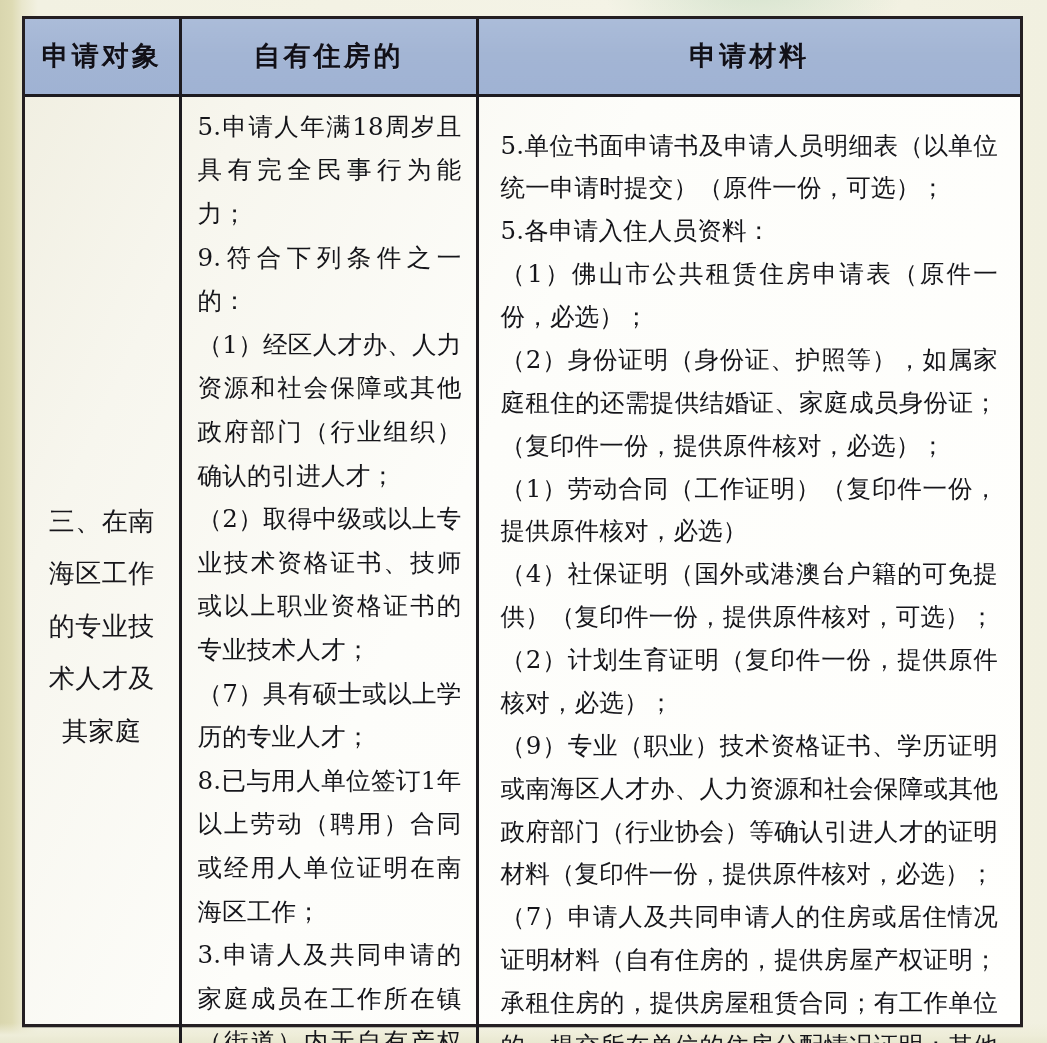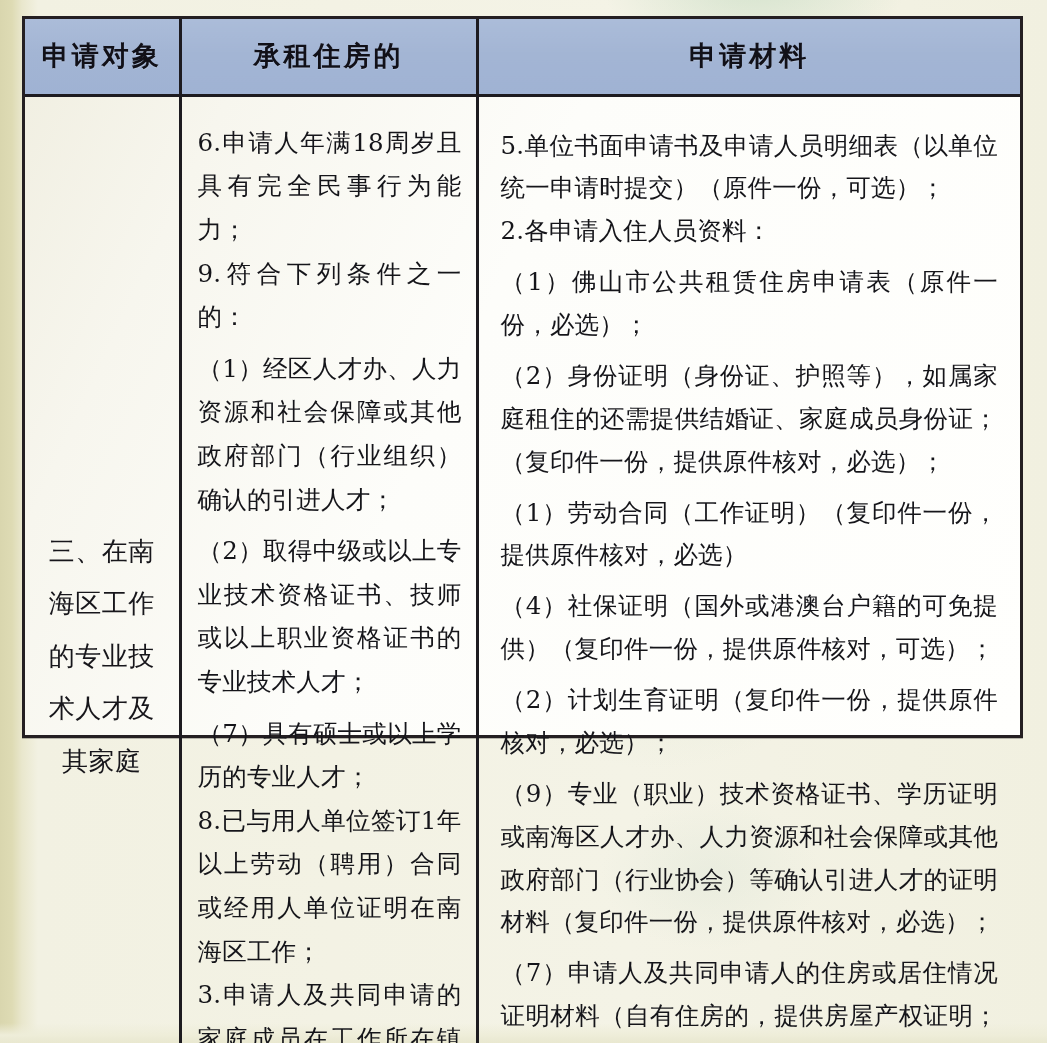--- a/index.html
+++ b/index.html
@@ -38,21 +38,21 @@
     height: 20px;
     background: linear-gradient(180deg, rgba(238,237,217,0) 0%, #eeedd9 60%, #e9e8d0 100%);
   }
 
   
   .table-wrap {
     position: absolute;
     left: 22px;
     top: 16px;
     width: 1001px;
-    height: 722px;
+    height: 1011px;
     border: 3px solid #241f22;
     background:
       linear-gradient(115deg, #f0eee0 0%, #f7f6ee 18%, #fdfdfa 45%, #fffffd 100%);
     box-shadow: 0 1px 0 rgba(0,0,0,0.25);
   }
   table {
     width: 100%;
     height: 100%;
     border-collapse: collapse;
     table-layout: fixed;
@@ -90,20 +90,21 @@
   }
 
   
   .col-target .cell-inner {
     font-size: 26px;
     line-height: 2.02;
     color: #17161b;
     text-align: center;
     letter-spacing: 0.5px;
     padding: 0 12px;
+    font-family: Liberation Mono, monospace;
   }
 
   
   .col-cond {
     vertical-align: middle;
   }
   .col-cond .cell-inner {
     font-size: 24.5px;
     line-height: 1.78;
     color: #15151a;
@@ -121,21 +122,21 @@
     font-size: 24.5px;
     line-height: 1.75;
     color: #15151a;
     text-align: justify;
     text-align-last: left;
     padding: 28px 22px 6px 22px;
     letter-spacing: 0.2px;
   }
 
   .para { margin: 0; }
-  .para.indent { text-indent: 0; padding-left: 0; margin-top: 8px; }
+  .para.indent { text-indent: 0; padding-left: 0; }
 
   
   .blotch {
     position: absolute;
     border-radius: 50%;
     pointer-events: none;
   }
   .b1 { left: 560px; top: 190px; width: 180px; height: 120px; background: radial-gradient(closest-side, rgba(200,220,200,0.35), rgba(200,220,200,0)); }
   .b2 { left: 600px; top: 800px; width: 220px; height: 150px; background: radial-gradient(closest-side, rgba(205,220,205,0.25), rgba(205,220,205,0)); }
   .b3 { left: 150px; top: 430px; width: 140px; height: 110px; background: radial-gradient(closest-side, rgba(210,225,205,0.22), rgba(210,225,205,0)); }
@@ -151,44 +152,44 @@
 <div class="table-wrap">
   <table>
     <colgroup>
       <col class="c1">
         <col class="c2">
         <col class="c3">
     </colgroup>
     <thead>
       <tr>
         <th>申请对象</th>
-        <th>承租住房的</th>
+        <th>自有住房的</th>
         <th>申请材料</th>
       </tr>
     </thead>
     <tbody>
       <tr>
         <td class="col-target">
           <div class="cell-inner">三、在南海区工作的专业技术人才及其家庭</div>
         </td>
         <td class="col-cond">
           <div class="cell-inner">
-            <p class="para">6.申请人年满18周岁且具有完全民事行为能力；</p>
+            <p class="para">5.申请人年满18周岁且具有完全民事行为能力；</p>
             <p class="para">9.符合下列条件之一的：</p>
             <p class="para indent">（1）经区人才办、人力资源和社会保障或其他政府部门（行业组织）确认的引进人才；</p>
             <p class="para indent">（2）取得中级或以上专业技术资格证书、技师或以上职业资格证书的专业技术人才；</p>
             <p class="para indent">（7）具有硕士或以上学历的专业人才；</p>
             <p class="para">8.已与用人单位签订1年以上劳动（聘用）合同或经用人单位证明在南海区工作；</p>
             <p class="para">3.申请人及共同申请的家庭成员在工作所在镇（街道）内无自有产权住房，并实际共同居住。</p>
           </div>
         </td>
         <td class="col-mat">
           <div class="cell-inner">
             <p class="para">5.单位书面申请书及申请人员明细表（以单位统一申请时提交）（原件一份，可选）；</p>
-            <p class="para">2.各申请入住人员资料：</p>
+            <p class="para">5.各申请入住人员资料：</p>
             <p class="para indent">（1）佛山市公共租赁住房申请表（原件一份，必选）；</p>
             <p class="para indent">（2）身份证明（身份证、护照等），如属家庭租住的还需提供结婚证、家庭成员身份证；（复印件一份，提供原件核对，必选）；</p>
             <p class="para indent">（1）劳动合同（工作证明）（复印件一份，提供原件核对，必选）</p>
             <p class="para indent">（4）社保证明（国外或港澳台户籍的可免提供）（复印件一份，提供原件核对，可选）；</p>
             <p class="para indent">（2）计划生育证明（复印件一份，提供原件核对，必选）；</p>
             <p class="para indent">（9）专业（职业）技术资格证书、学历证明或南海区人才办、人力资源和社会保障或其他政府部门（行业协会）等确认引进人才的证明材料（复印件一份，提供原件核对，必选）；</p>
             <p class="para indent">（7）申请人及共同申请人的住房或居住情况证明材料（自有住房的，提供房屋产权证明；承租住房的，提供房屋租赁合同；有工作单位的，提交所在单位的住房分配情况证明；其他情况的，提供相关居住状况证明）（复印件一份，提供原件核对，必选）。</p>
           </div>
         </td>
       </tr>

